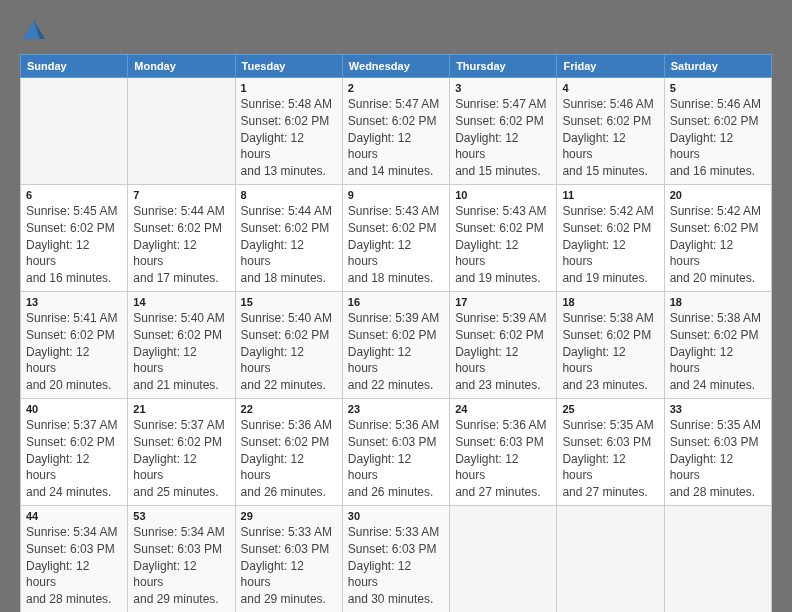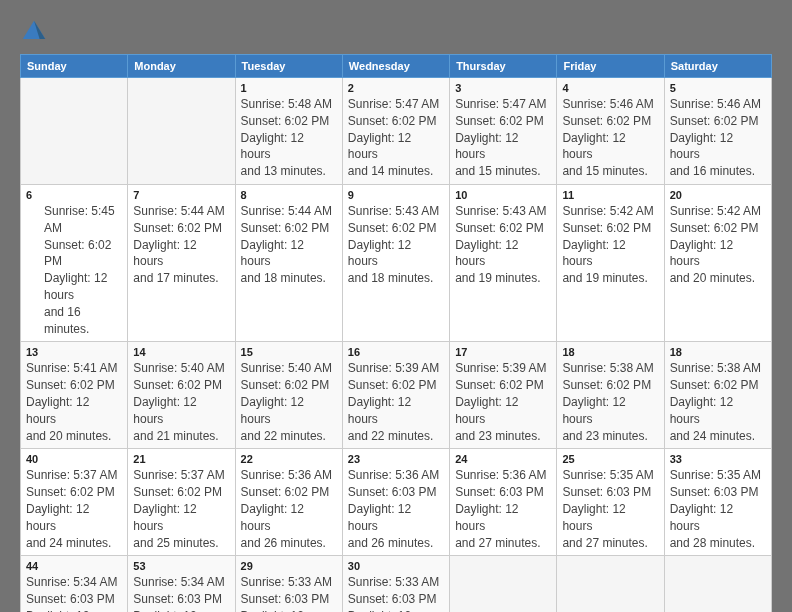--- a/index.html
+++ b/index.html
@@ -156,21 +156,21 @@
             <div class="day-num">5</div>
             <div class="day-info" style="white-space: pre-line;">Sunrise: 5:46 AM
 Sunset: 6:02 PM
 Daylight: 12 hours
 and 16 minutes.</div>
           </td>
         </tr>
         <tr>
           <td>
             <div class="day-num">6</div>
-            <div class="day-info" style="white-space: pre-line; margin-left: 18px;">Sunrise: 5:45 AM
+            <div class="day-info" style="white-space: pre-line;">Sunrise: 5:45 AM
 Sunset: 6:02 PM
 Daylight: 12 hours
 and 16 minutes.</div>
           </td>
           <td>
             <div class="day-num">7</div>
             <div class="day-info" style="white-space: pre-line;">Sunrise: 5:44 AM
 Sunset: 6:02 PM
 Daylight: 12 hours
 and 17 minutes.</div>

